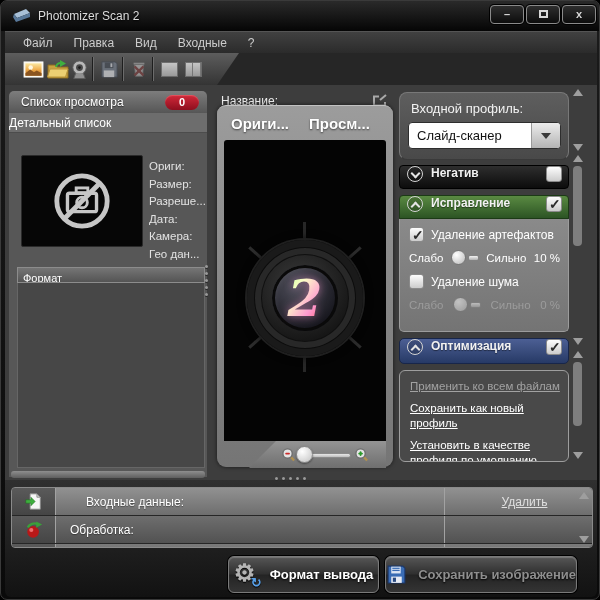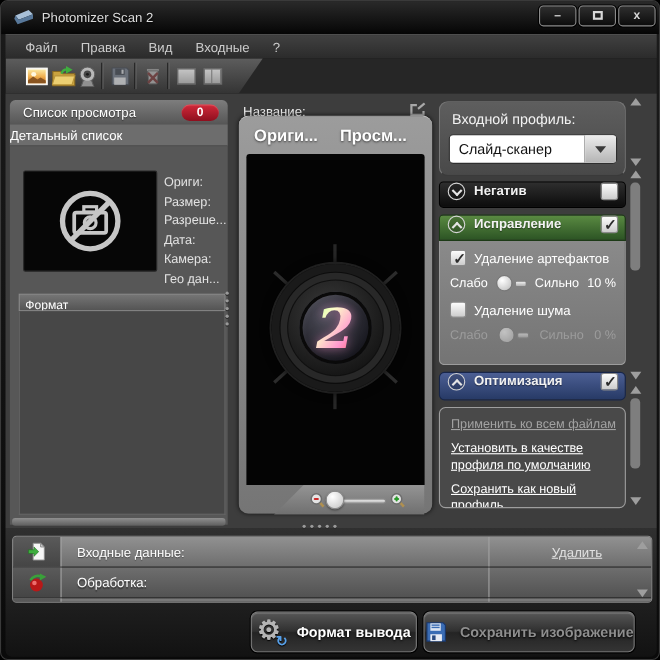--- a/index.html
+++ b/index.html
@@ -172,21 +172,21 @@
   .sar { position:absolute; left:2px; width:0; height:0; border-left:5px solid transparent;
          border-right:5px solid transparent; }
   .sar.up   { border-bottom:7px solid #9e9e9e; }
   .sar.down { border-top:7px solid #9e9e9e; }
   .sthumb { position:absolute; left:2px; width:9px; background:#7e7e7e; border-radius:4px; }
 
   
   .status-box { position:absolute; left:10px; top:486px; width:582px; height:61px;
                 border:1px solid #8a8a8a; border-radius:4px; background:#262626; overflow:hidden; }
   .srow-item { display:flex; height:27px; margin-bottom:1px; align-items:stretch; }
-  .srow-item.r1 { background:linear-gradient(#919191,#6e6e6e); }
+  .srow-item.r1 { background:linear-gradient(#919191,#6e6e6e);gap:16px; }
   .srow-item.r2 { background:linear-gradient(#6e6e6e,#525252); }
   .srow-item.r3 { background:linear-gradient(#7a7a7a,#5e5e5e); }
   .icon-cell { width:44px; border-right:1px solid #a2a2a2; background:linear-gradient(#5a5a5a,#454545);
                display:flex; align-items:center; justify-content:center; flex:none; }
   .label-cell { flex:1; display:flex; align-items:center; padding-left:14px; color:#fff;
                 font-size:12px; text-shadow:0 1px 1px #0006; }
   .action-cell { width:148px; border-left:1px solid #a2a2a2; display:flex; align-items:center;
                  justify-content:center; flex:none; }
   .action-cell a { color:#e0e0e0; font-size:12px; text-decoration:underline;margin-left:12px; }
 
@@ -429,22 +429,22 @@
   </div>
 
   <div class="sec-head sec-opt">
     <span class="chevcirc up"></span>
     <span class="t">Оптимизация</span>
     <span class="cb checked"></span>
   </div>
 
   <div class="links-box">
     <a class="plink dimmed">Применить ко всем файлам</a>
+    <a class="plink">Сохранить как новый профиль</a>
     <a class="plink">Установить в качестве профиля по умолчанию</a>
-    <a class="plink">Сохранить как новый профиль</a>
     <a class="plink">Сброс профиля до оригинального</a>
   </div>
 
   <div class="sbar" style="left:570px;top:86px;height:66px">
     <span class="sar up" style="top:2px"></span>
     <span class="sar down" style="bottom:2px"></span>
   </div>
   <div class="sbar" style="left:570px;top:152px;height:194px">
     <span class="sar up" style="top:2px"></span>
     <span class="sthumb" style="top:13px;height:80px"></span>

